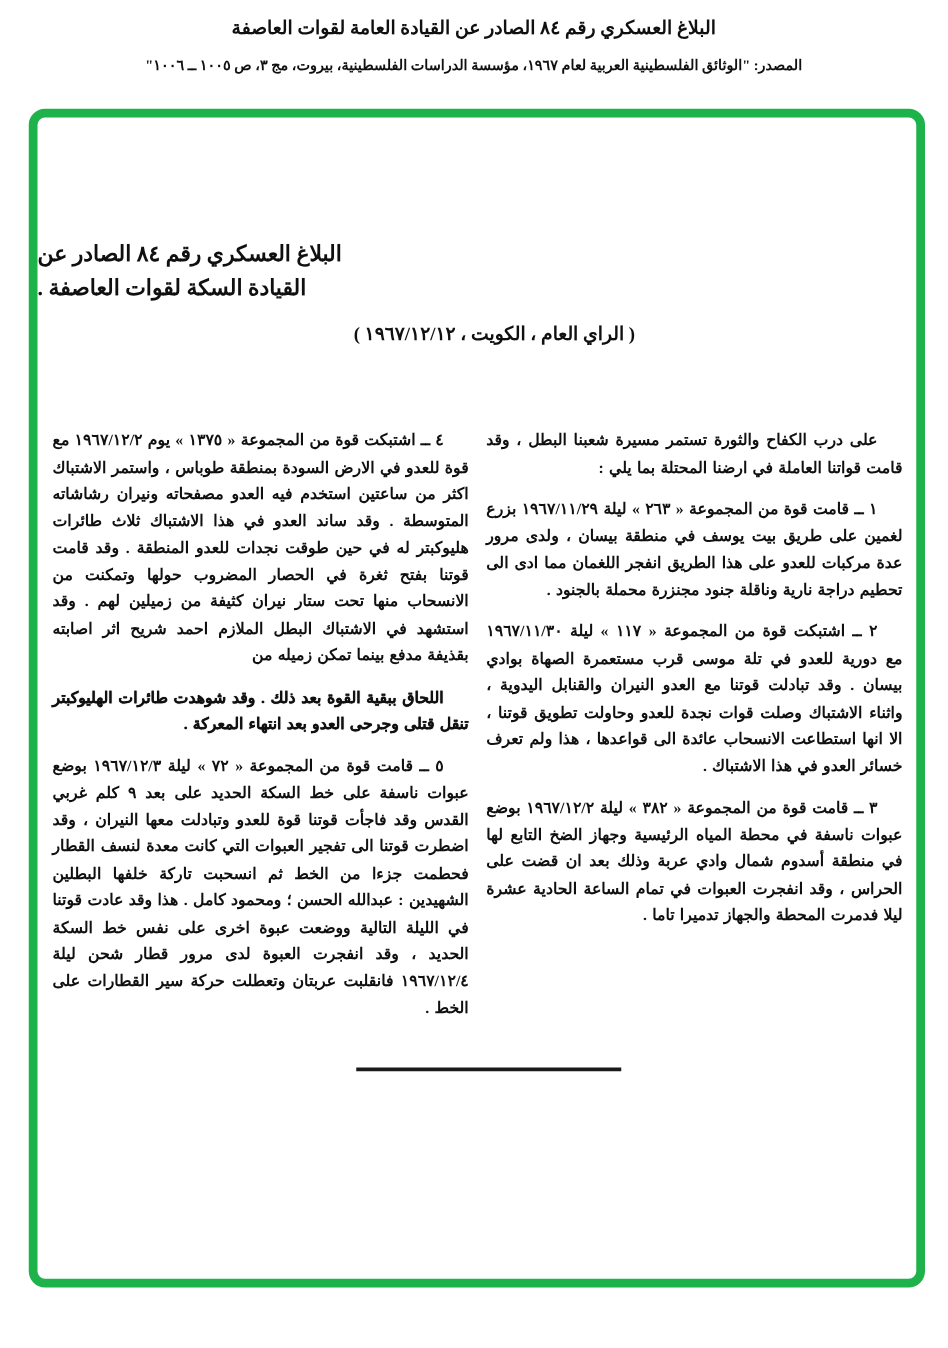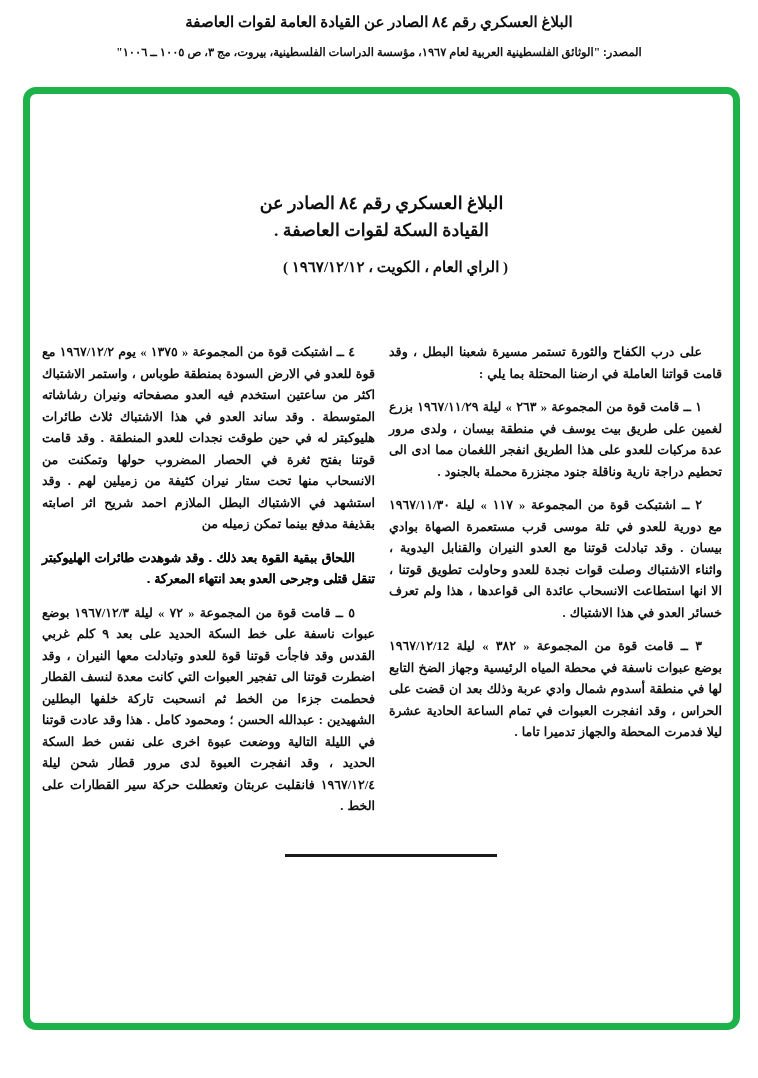--- a/index.html
+++ b/index.html
@@ -24,21 +24,21 @@
     font-size:11.5px;font-weight:bold;
   }
   .frame{
     position:absolute;left:23px;top:87px;
     width:703px;height:929px;
     border:7px solid #1eb24a;
     border-radius:13px;
   }
   .doc-title{
     position:absolute;top:96px;left:0;right:0;
-    text-align:center;
+    text-align:left;
     font-size:17.5px;font-weight:bold;
     line-height:27px;
   }
   .byline{
     position:absolute;top:164px;left:0;right:0;
     text-align:center;
     font-size:15px;font-weight:bold;margin-left:28px;
   }
   .cols{
     position:absolute;top:248px;right:11px;left:12px;
@@ -79,21 +79,21 @@
     </div>
 
     <div class="byline">( الراي العام ، الكويت ، ١٩٦٧/١٢/١٢ )</div>
 
     <div class="cols">
 
       <div class="col">
         <p>على درب الكفاح والثورة تستمر مسيرة شعبنا البطل ، وقد قامت قواتنا العاملة في ارضنا المحتلة بما يلي :</p>
         <p>١ ــ قامت قوة من المجموعة « ٢٦٣ » ليلة ١٩٦٧/١١/٢٩ بزرع لغمين على طريق بيت يوسف في منطقة بيسان ، ولدى مرور عدة مركبات للعدو على هذا الطريق انفجر اللغمان مما ادى الى تحطيم دراجة نارية وناقلة جنود مجنزرة محملة بالجنود .</p>
         <p>٢ ــ اشتبكت قوة من المجموعة « ١١٧ » ليلة ١٩٦٧/١١/٣٠ مع دورية للعدو في تلة موسى قرب مستعمرة الصهاة بوادي بيسان . وقد تبادلت قوتنا مع العدو النيران والقنابل اليدوية ، واثناء الاشتباك وصلت قوات نجدة للعدو وحاولت تطويق قوتنا ، الا انها استطاعت الانسحاب عائدة الى قواعدها ، هذا ولم تعرف خسائر العدو في هذا الاشتباك .</p>
-        <p>٣ ــ قامت قوة من المجموعة « ٣٨٢ » ليلة ١٩٦٧/١٢/12 بوضع عبوات ناسفة في محطة المياه الرئيسية وجهاز الضخ التابع لها في منطقة أسدوم شمال وادي عربة وذلك بعد ان قضت على الحراس ، وقد انفجرت العبوات في تمام الساعة الحادية عشرة ليلا فدمرت المحطة والجهاز تدميرا تاما .</p>
+        <p>٣ ــ قامت قوة من المجموعة « ٣٨٢ » ليلة ١٩٦٧/١٢/٢ بوضع عبوات ناسفة في محطة المياه الرئيسية وجهاز الضخ التابع لها في منطقة أسدوم شمال وادي عربة وذلك بعد ان قضت على الحراس ، وقد انفجرت العبوات في تمام الساعة الحادية عشرة ليلا فدمرت المحطة والجهاز تدميرا تاما .</p>
       </div>
 
       <div class="col">
         <p>٤ ــ اشتبكت قوة من المجموعة « ١٣٧٥ » يوم ١٩٦٧/١٢/٢ مع قوة للعدو في الارض السودة بمنطقة طوباس ، واستمر الاشتباك اكثر من ساعتين استخدم فيه العدو مصفحاته ونيران رشاشاته المتوسطة . وقد ساند العدو في هذا الاشتباك ثلاث طائرات هليوكبتر له في حين طوقت نجدات للعدو المنطقة . وقد قامت قوتنا بفتح ثغرة في الحصار المضروب حولها وتمكنت من الانسحاب منها تحت ستار نيران كثيفة من زميلين لهم . وقد استشهد في الاشتباك البطل الملازم احمد شريح اثر اصابته بقذيفة مدفع بينما تمكن زميله من</p>
         <p class="p-dark">اللحاق ببقية القوة بعد ذلك . وقد شوهدت طائرات الهليوكبتر تنقل قتلى وجرحى العدو بعد انتهاء المعركة .</p>
         <p>٥ ــ قامت قوة من المجموعة « ٧٢ » ليلة ١٩٦٧/١٢/٣ بوضع عبوات ناسفة على خط السكة الحديد على بعد ٩ كلم غربي القدس وقد فاجأت قوتنا قوة للعدو وتبادلت معها النيران ، وقد اضطرت قوتنا الى تفجير العبوات التي كانت معدة لنسف القطار فحطمت جزءا من الخط ثم انسحبت تاركة خلفها البطلين الشهيدين : عبدالله الحسن ؛ ومحمود كامل . هذا وقد عادت قوتنا في الليلة التالية ووضعت عبوة اخرى على نفس خط السكة الحديد ، وقد انفجرت العبوة لدى مرور قطار شحن ليلة ١٩٦٧/١٢/٤ فانقلبت عربتان وتعطلت حركة سير القطارات على الخط .</p>
       </div>
 
     </div>
 

